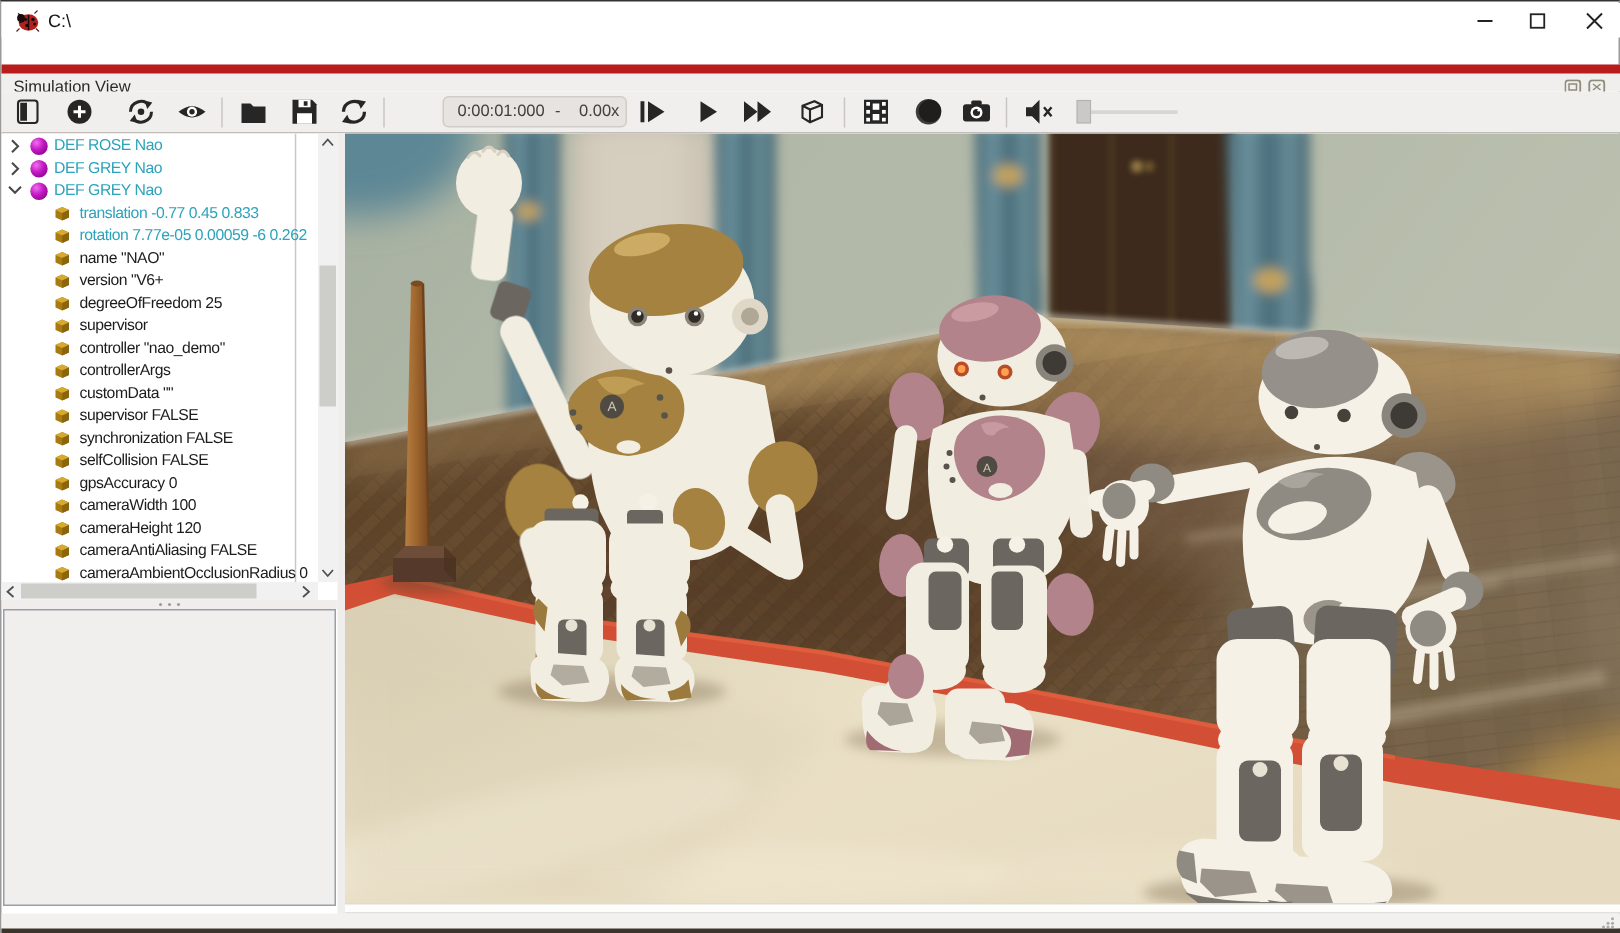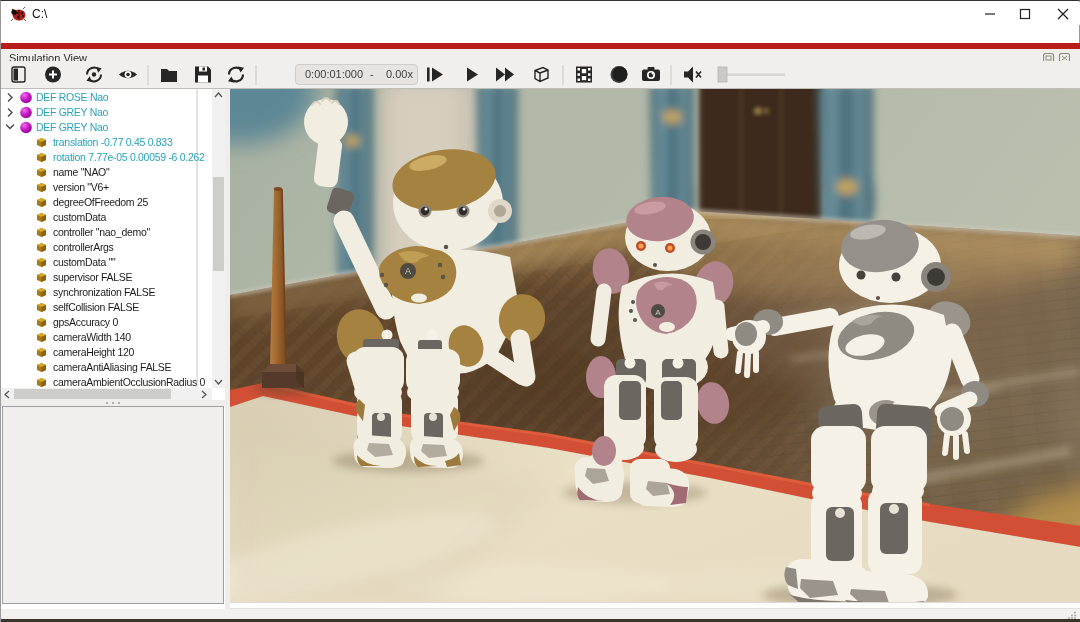--- a/index.html
+++ b/index.html
@@ -219,29 +219,29 @@
       <line x1="196" y1="0" x2="196" y2="299" stroke="#c8c8c8" stroke-width="1"></line>
     </svg>
     <div class="trow teal" style="left:35px;top:2px">DEF ROSE Nao</div>
     <div class="trow teal" style="left:35px;top:17px">DEF GREY Nao</div>
     <div class="trow teal" style="left:35px;top:32px">DEF GREY Nao</div>
     <div class="trow teal" style="left:52px;top:47px">translation -0.77 0.45 0.833</div>
     <div class="trow teal" style="left:52px;top:62px">rotation 7.77e-05 0.00059 -6 0.262</div>
     <div class="trow blk" style="left:52px;top:77px">name "NAO"</div>
     <div class="trow blk" style="left:52px;top:92px">version "V6+</div>
     <div class="trow blk" style="left:52px;top:107px">degreeOfFreedom 25</div>
-    <div class="trow blk" style="left:52px;top:122px">customData</div>
+    <div class="trow blk" style="left:52px;top:122px">supervisor</div>
     <div class="trow blk" style="left:52px;top:137px">controller "nao_demo"</div>
     <div class="trow blk" style="left:52px;top:152px">controllerArgs</div>
     <div class="trow blk" style="left:52px;top:167px">customData ""</div>
     <div class="trow blk" style="left:52px;top:182px">supervisor FALSE</div>
     <div class="trow blk" style="left:52px;top:197px">synchronization FALSE</div>
     <div class="trow blk" style="left:52px;top:212px">selfCollision FALSE</div>
     <div class="trow blk" style="left:52px;top:227px">gpsAccuracy 0</div>
-    <div class="trow blk" style="left:52px;top:242px">cameraWidth 140</div>
+    <div class="trow blk" style="left:52px;top:242px">cameraWidth 100</div>
     <div class="trow blk" style="left:52px;top:257px">cameraHeight 120</div>
     <div class="trow blk" style="left:52px;top:272px">cameraAntiAliasing FALSE</div>
     <div class="trow blk" style="left:52px;top:287px">cameraAmbientOcclusionRadius 0</div>
     <div class="abs" id="vscroll">
       <div class="abs" id="vthumb"></div>
       <svg class="abs" style="left:2px;top:3px" width="9" height="6">
           <path d="M1,5 l3.5,-4 3.5,4" fill="none" stroke="#505050" stroke-width="1.2"></path>
         </svg>
       <svg class="abs" style="left:2px;top:290px" width="9" height="6">
           <path d="M1,1 l3.5,4 3.5,-4" fill="none" stroke="#505050" stroke-width="1.2"></path>

